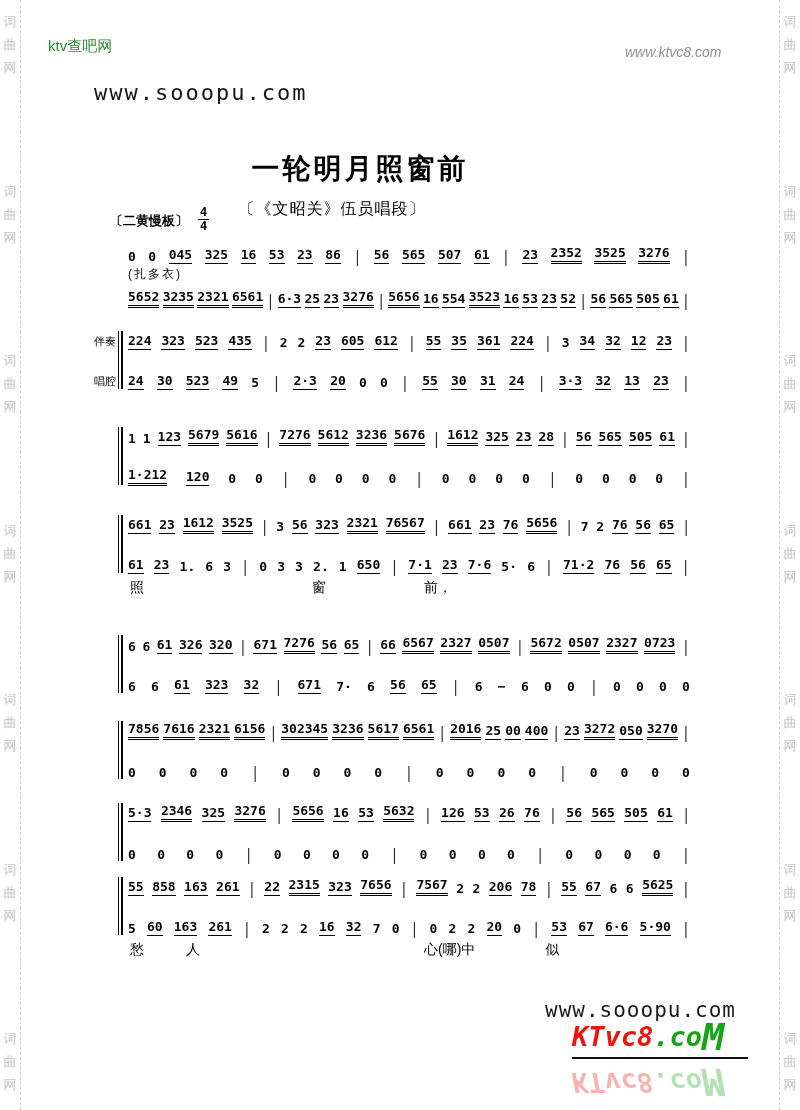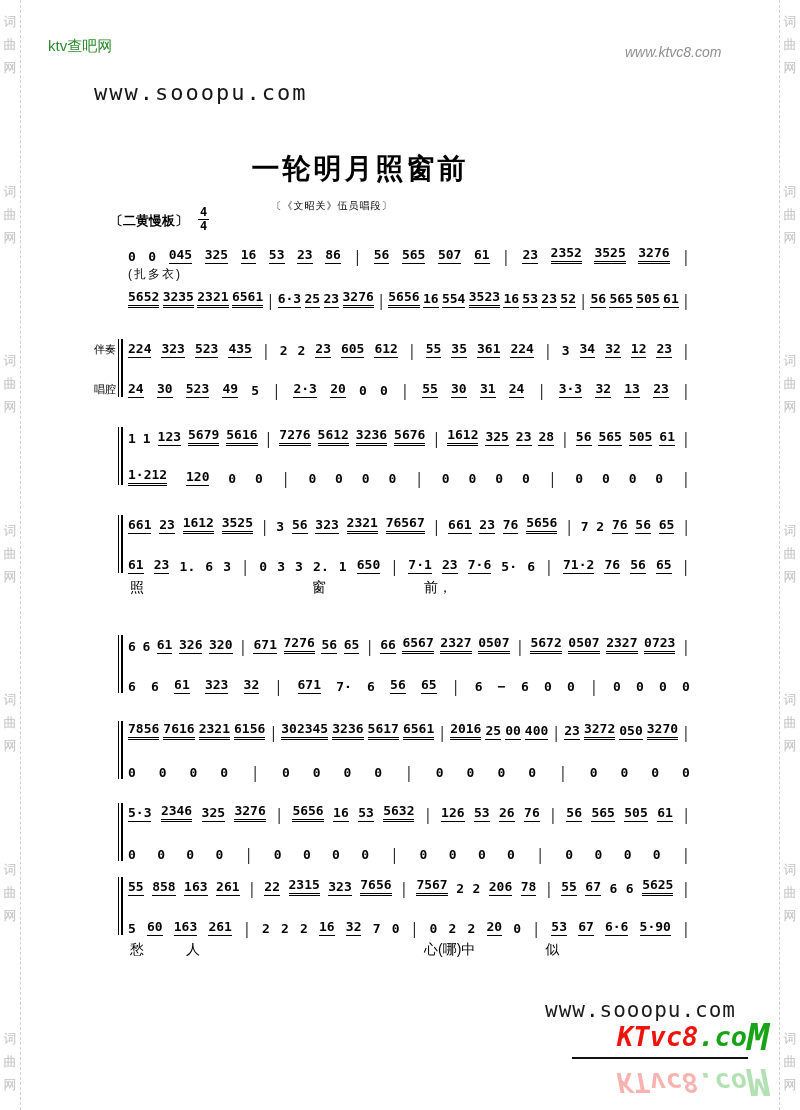--- a/index.html
+++ b/index.html
@@ -27,21 +27,21 @@
     position:absolute; left:94px; top:80px; font-size:22px; letter-spacing:2px;
     font-family:"DejaVu Sans Mono", monospace; color:#161616;
   }
   
   .score-title {
     position:absolute; left:0; width:720px; top:150px; text-align:center;
     font-size:28px; font-weight:bold; letter-spacing:3px; color:#000;
   }
   .score-subtitle {
     position:absolute; left:0; width:664px; top:199px; text-align:center;
-    font-size:10px; color:#000; letter-spacing:1px;
+    font-size:16px; color:#000; letter-spacing:1px;
   }
   .banshi { position:absolute; left:110px; top:212px; font-size:13px; font-weight:bold; }
   .meter { position:absolute; left:198px; top:206px; display:inline-flex; flex-direction:column;
     align-items:center; font-size:12px; font-weight:bold; line-height:1.1;
     font-family:"DejaVu Sans Mono", monospace; }
   .meter .num { border-bottom:1px solid #000; padding:0 2px; }
   .meter .den { padding:0 2px; }
   
   .score-area { position:absolute; left:128px; top:240px; width:562px; }
   .music-system { position:absolute; left:0; width:562px; }
@@ -70,21 +70,21 @@
   .staff-label.accomp { top:2px; }
   .staff-label.vocal { top:42px; }
   
   .wm-bottom {
     position:absolute; left:545px; top:998px; font-size:21px; letter-spacing:1px;
     font-family:"DejaVu Sans Mono", monospace; color:#1a1a1a;
   }
   .logo-wrap { position:absolute; left:572px; top:1016px; width:176px; }
   .logo-line1 {
     font-family:"DejaVu Sans Mono", monospace; font-weight:bold; font-style:italic;
-    font-size:27px; letter-spacing:0; white-space:nowrap; display:block; text-align:left;margin-left:45px;
+    font-size:27px; letter-spacing:0; white-space:nowrap; display:block; text-align:left;
   }
   .logo-red { color:#ec140b; }
   .logo-green { color:#18a318; }
   .logo-m { font-size:37px; vertical-align:-4px; }
   .logo-underline { width:176px; height:2px; background:#111; margin-top:-2px; }
   .logo-reflection {
     transform:scaleY(-1); opacity:0.32; margin-top:1px; filter:blur(0.4px);
   }
 </style>
 </head>
@@ -225,21 +225,21 @@
           <span class="tok u1">23</span>
           <span class="tok u1">52</span>
           <span class="tok bar">|</span>
           <span class="tok u1">56</span>
           <span class="tok u1">565</span>
           <span class="tok u1">505</span>
           <span class="tok u1">61</span>
           <span class="tok bar">|</span>
         </div>
       </div>
-      <div class="music-system" style="top: 100px; text-align: right;">
+      <div class="music-system" style="top: 92px; text-align: right;">
         <div class="bracket"></div>
         <div class="staff-label accomp">伴奏</div>
         <div class="staff-label vocal">唱腔</div>
         <div class="music-line">
           <span class="tok u1">224</span>
           <span class="tok u1">323</span>
           <span class="tok u1">523</span>
           <span class="tok u1">435</span>
           <span class="tok bar">|</span>
           <span class="tok">2</span>

